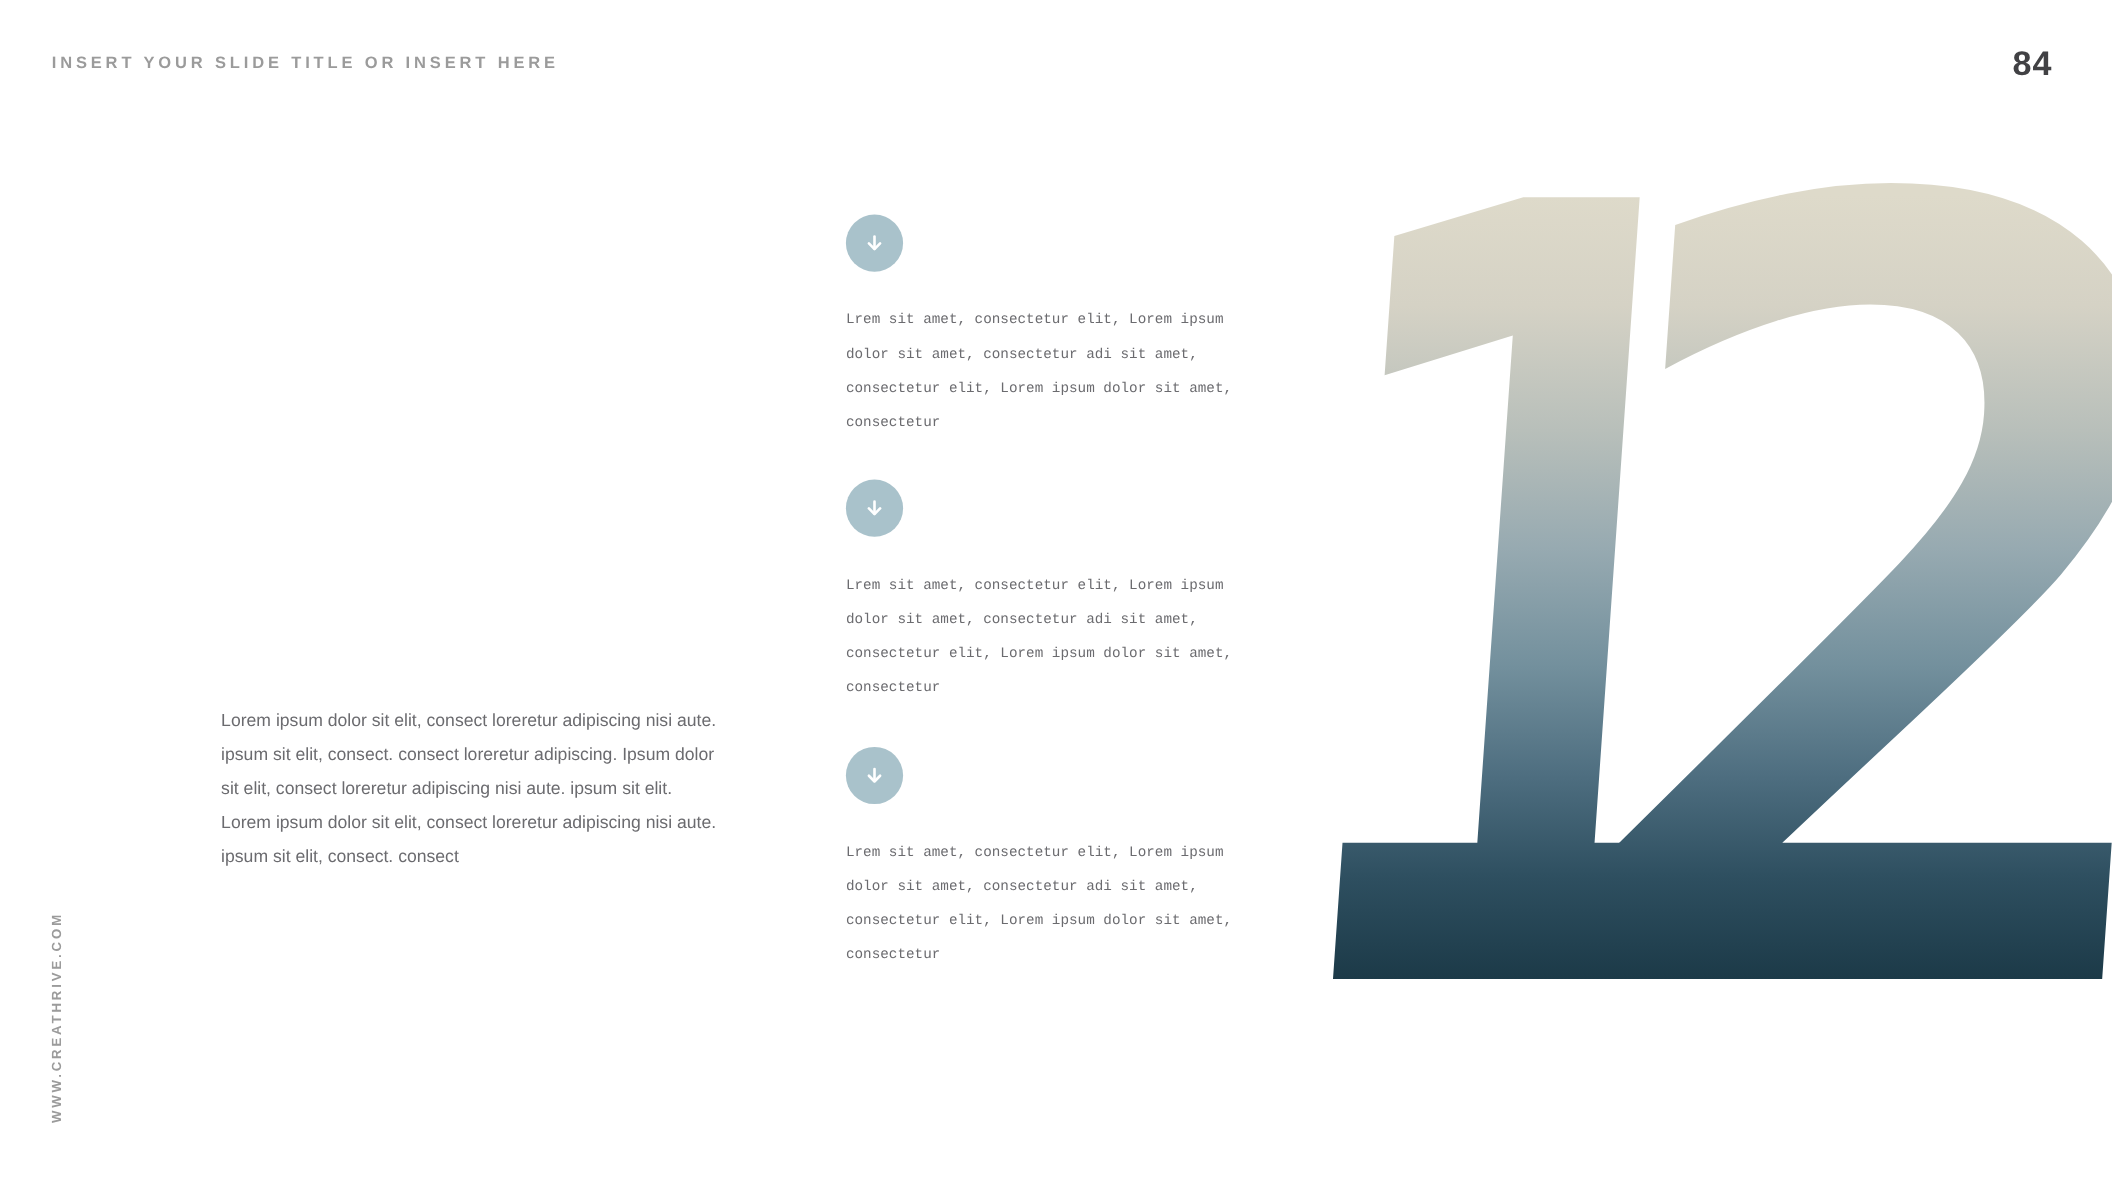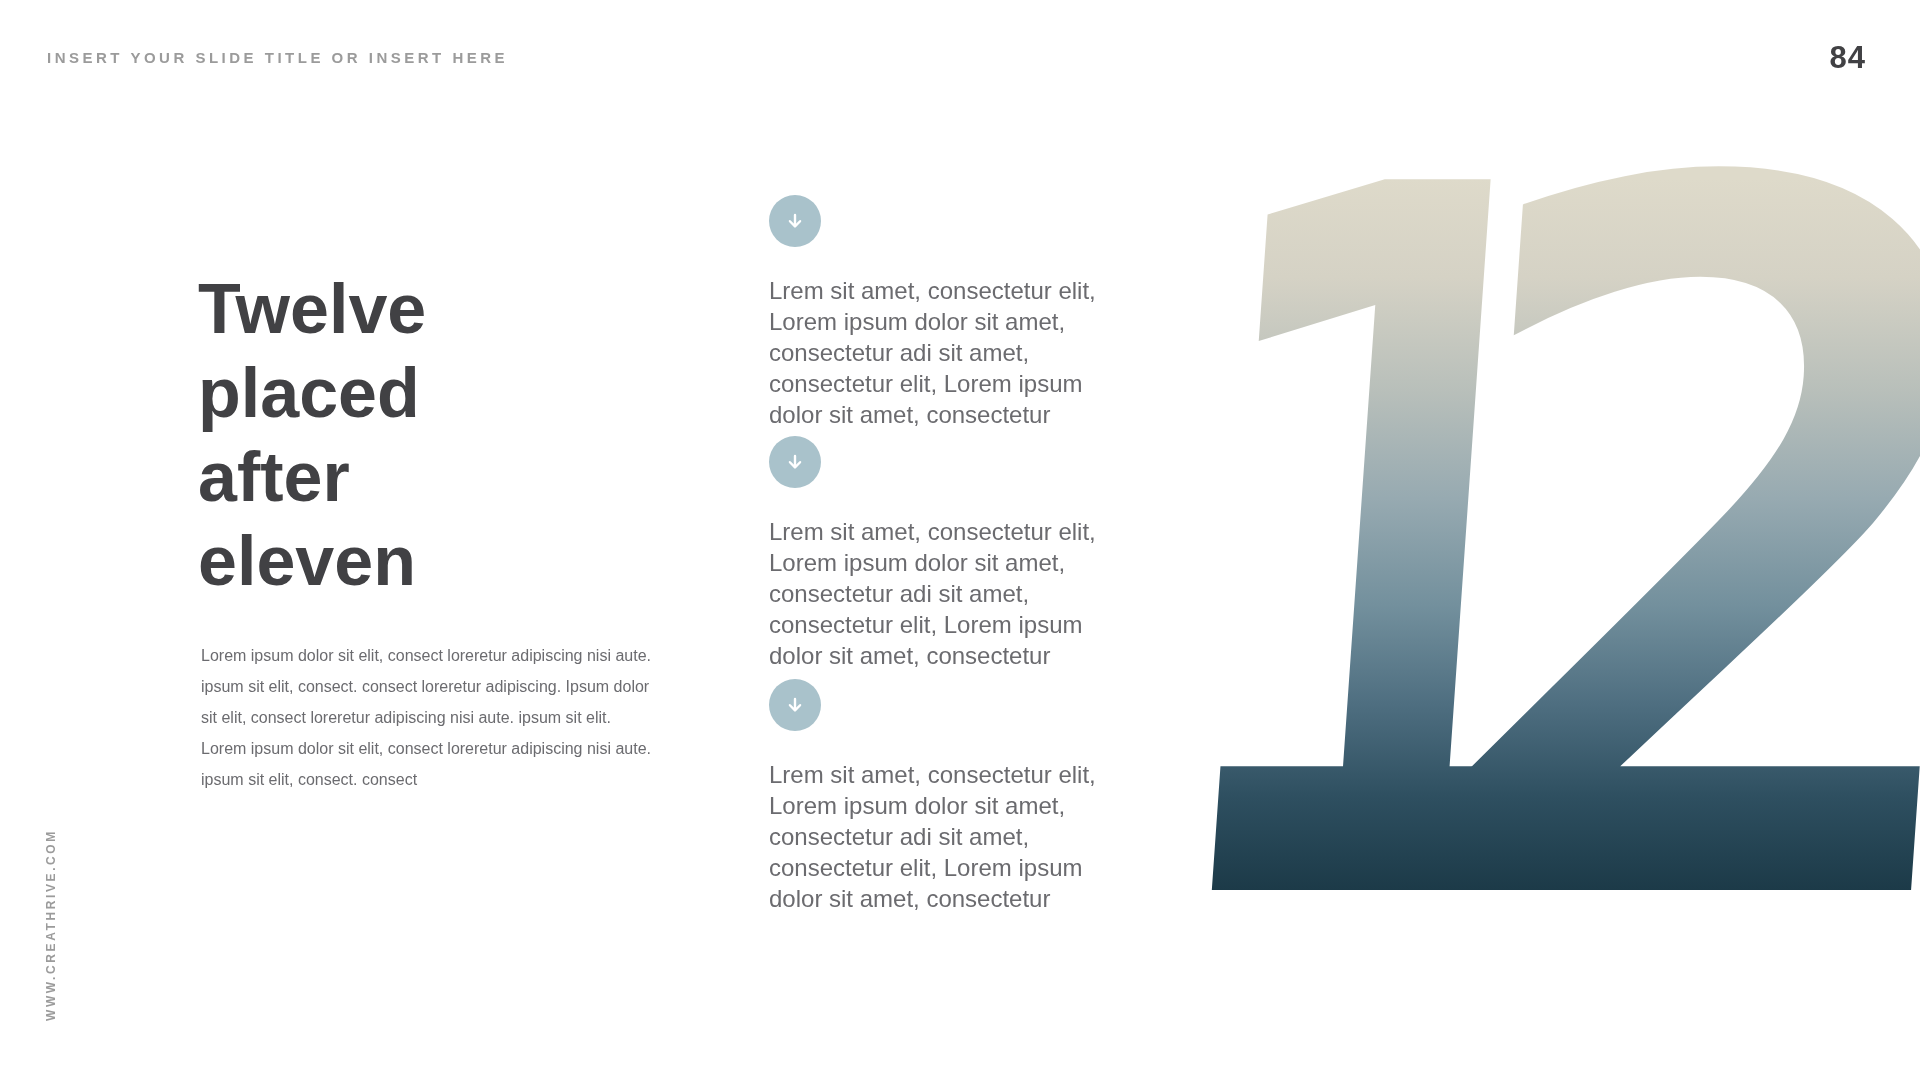--- a/index.html
+++ b/index.html
@@ -40,23 +40,24 @@
 
   .step-icon {
     width: 52px; height: 52px; border-radius: 50%;
     background: var(--circle, #a9c2cb);
     display: flex; align-items: center; justify-content: center;
   }
   .step-icon svg { display: block; }
 
   .step-text {
     margin-top: 28px;
-    font-size: 24px; line-height: 31px;
+    font-size: 13px; line-height: 31px;
     color: var(--body, #6b6b6f);
     width: 362px;
+    font-family: Liberation Mono, monospace;
   }
 
   .website {
     position: absolute; left: 44px; top: 1021px;
     transform: rotate(-90deg); transform-origin: 0 0;
     font-size: 12px; font-weight: 700; letter-spacing: 2.6px;
     color: var(--muted, #9b9b9b);
     white-space: nowrap;
   }
 
@@ -82,21 +83,20 @@
     </defs>
     <g font-family="'DejaVu Sans Mono', monospace" font-weight="bold" font-size="975" fill="url(#oceanGrad)">
       <text transform="translate(1142,890) skewX(-4) scale(0.78,1)">1</text>
       <text transform="translate(1405,890) skewX(-4) scale(1,1)">2</text>
     </g>
   </svg>
 
   <div class="kicker">INSERT YOUR SLIDE TITLE OR INSERT HERE</div>
   <div class="page-number">84</div>
 
-  <h1 class="title">Twelve placed after eleven</h1>
   <p class="intro">Lorem ipsum dolor sit elit, consect loreretur adipiscing nisi aute. ipsum sit elit, consect. consect loreretur adipiscing. Ipsum dolor sit elit, consect loreretur adipiscing nisi aute. ipsum sit elit. Lorem ipsum dolor sit elit, consect loreretur adipiscing nisi aute. ipsum sit elit, consect. consect</p>
 
   <div class="steps">
 
     <div class="step step-1">
       <div class="step-icon">
         <svg width="26" height="26" viewBox="0 0 24 24" fill="none" stroke="#ffffff" stroke-width="2.2" stroke-linecap="round" stroke-linejoin="round">
           <path d="M12 6.5 V16.5"></path>
             <path d="M7.3 12.2 L12 17 L16.7 12.2"></path>
         </svg>

